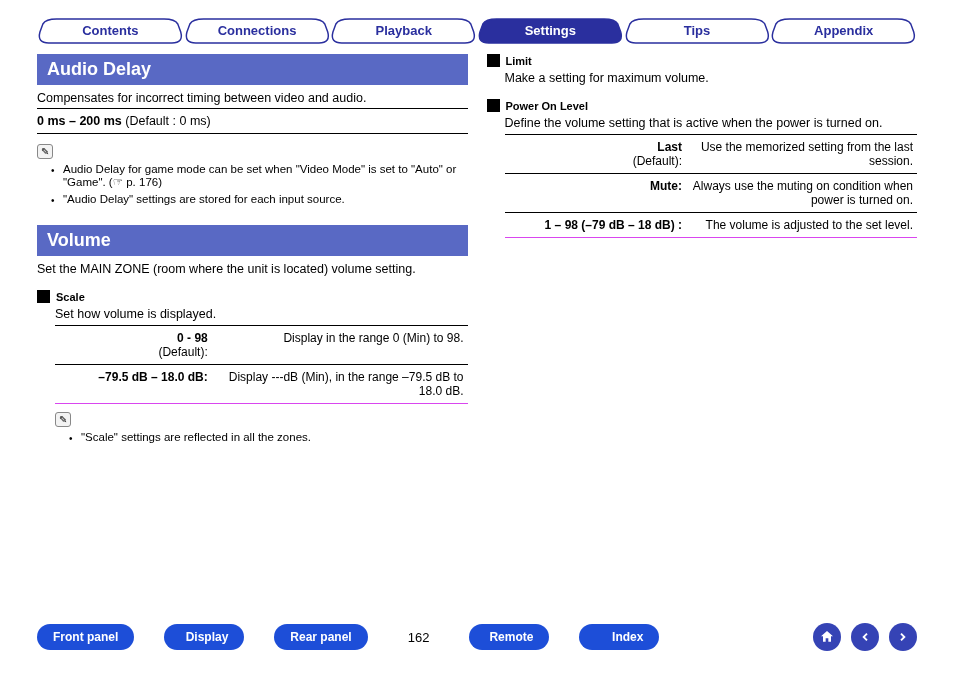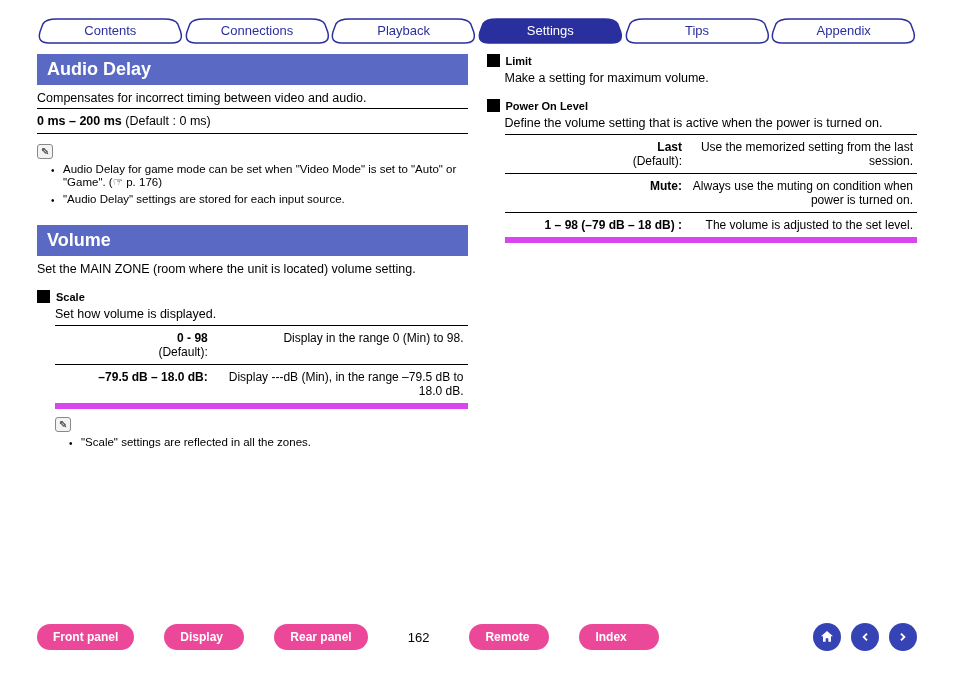--- a/index.html
+++ b/index.html
@@ -20,21 +20,21 @@
     width: 880px;
     margin: 18px auto 10px;
     gap: 0;
   }
   .tab {
     flex: 1;
     position: relative;
     height: 26px;
     text-align: center;
     line-height: 26px;
-    font-weight: normal;
+    font-weight: bold;
     font-size: 13px;
     color: #2a2f9e;
     cursor: pointer;
   }
   .tab svg { position:absolute; left:0; top:0; width:100%; height:26px; }
   .tab span { position: relative; z-index: 2; }
   .tab.active span { color: #fff; text-align: center; }
   
   .content {
     display: flex;
@@ -68,45 +68,45 @@
   .bullet-list li::before { content: "•"; position: absolute; left: -4px; font-size: 10px; top: 4px; }
   .sub-heading {
     display:flex; align-items:center; gap:6px;
     font-weight:bold; font-size:11px; margin: 14px 0 4px 0;
   }
   .sub-heading .sq { width:13px; height:13px; background:#000; flex-shrink:0; }
   .sub-desc { font-size: 12.5px; margin: 0 0 4px 18px; }
   .opt-table { width: calc(100% - 18px); margin-left:18px; border-collapse: collapse; font-size: 12px; }
   .opt-table td { padding: 5px 4px; vertical-align: top; text-align: right; }
   .opt-table tr { border-top: 1px solid #000; }
-  .opt-table tr:last-child { border-bottom: 6px solid #d946ef; }
+  .opt-table tr:last-child { border-bottom: 1px solid #d946ef; }
   .opt-table td:first-child { font-weight: bold; width: 38%; }
   .opt-table td:first-child .light { font-weight: normal; }
   .mt { margin-top: 18px; }
   
   .bottom-bar {
     position: absolute;
     bottom: 22px;
     left: 0; right: 0;
     width: 880px;
     margin: 0 auto;
     display: flex;
     align-items: center;
     gap: 30px;
   }
   .pill {
-    background: #ec4899;
+    background: #1d4ed8;
     color: #fff;
     font-weight: bold;
     font-size: 12px;
     padding: 6px 16px;
     border-radius: 14px;
     cursor: pointer;
     min-width: 80px;
-    text-align: left;
+    text-align: right;
   }
   .page-num { font-size: 13px; padding: 0 10px; }
   .spacer { flex: 1; }
   .nav-icons { display:flex; gap:10px; }
   .circ {
     width: 28px; height: 28px; border-radius: 50%;
     background: #3543b5; color: #fff;
     display:flex; align-items:center; justify-content:center;
     cursor:pointer;
   }

